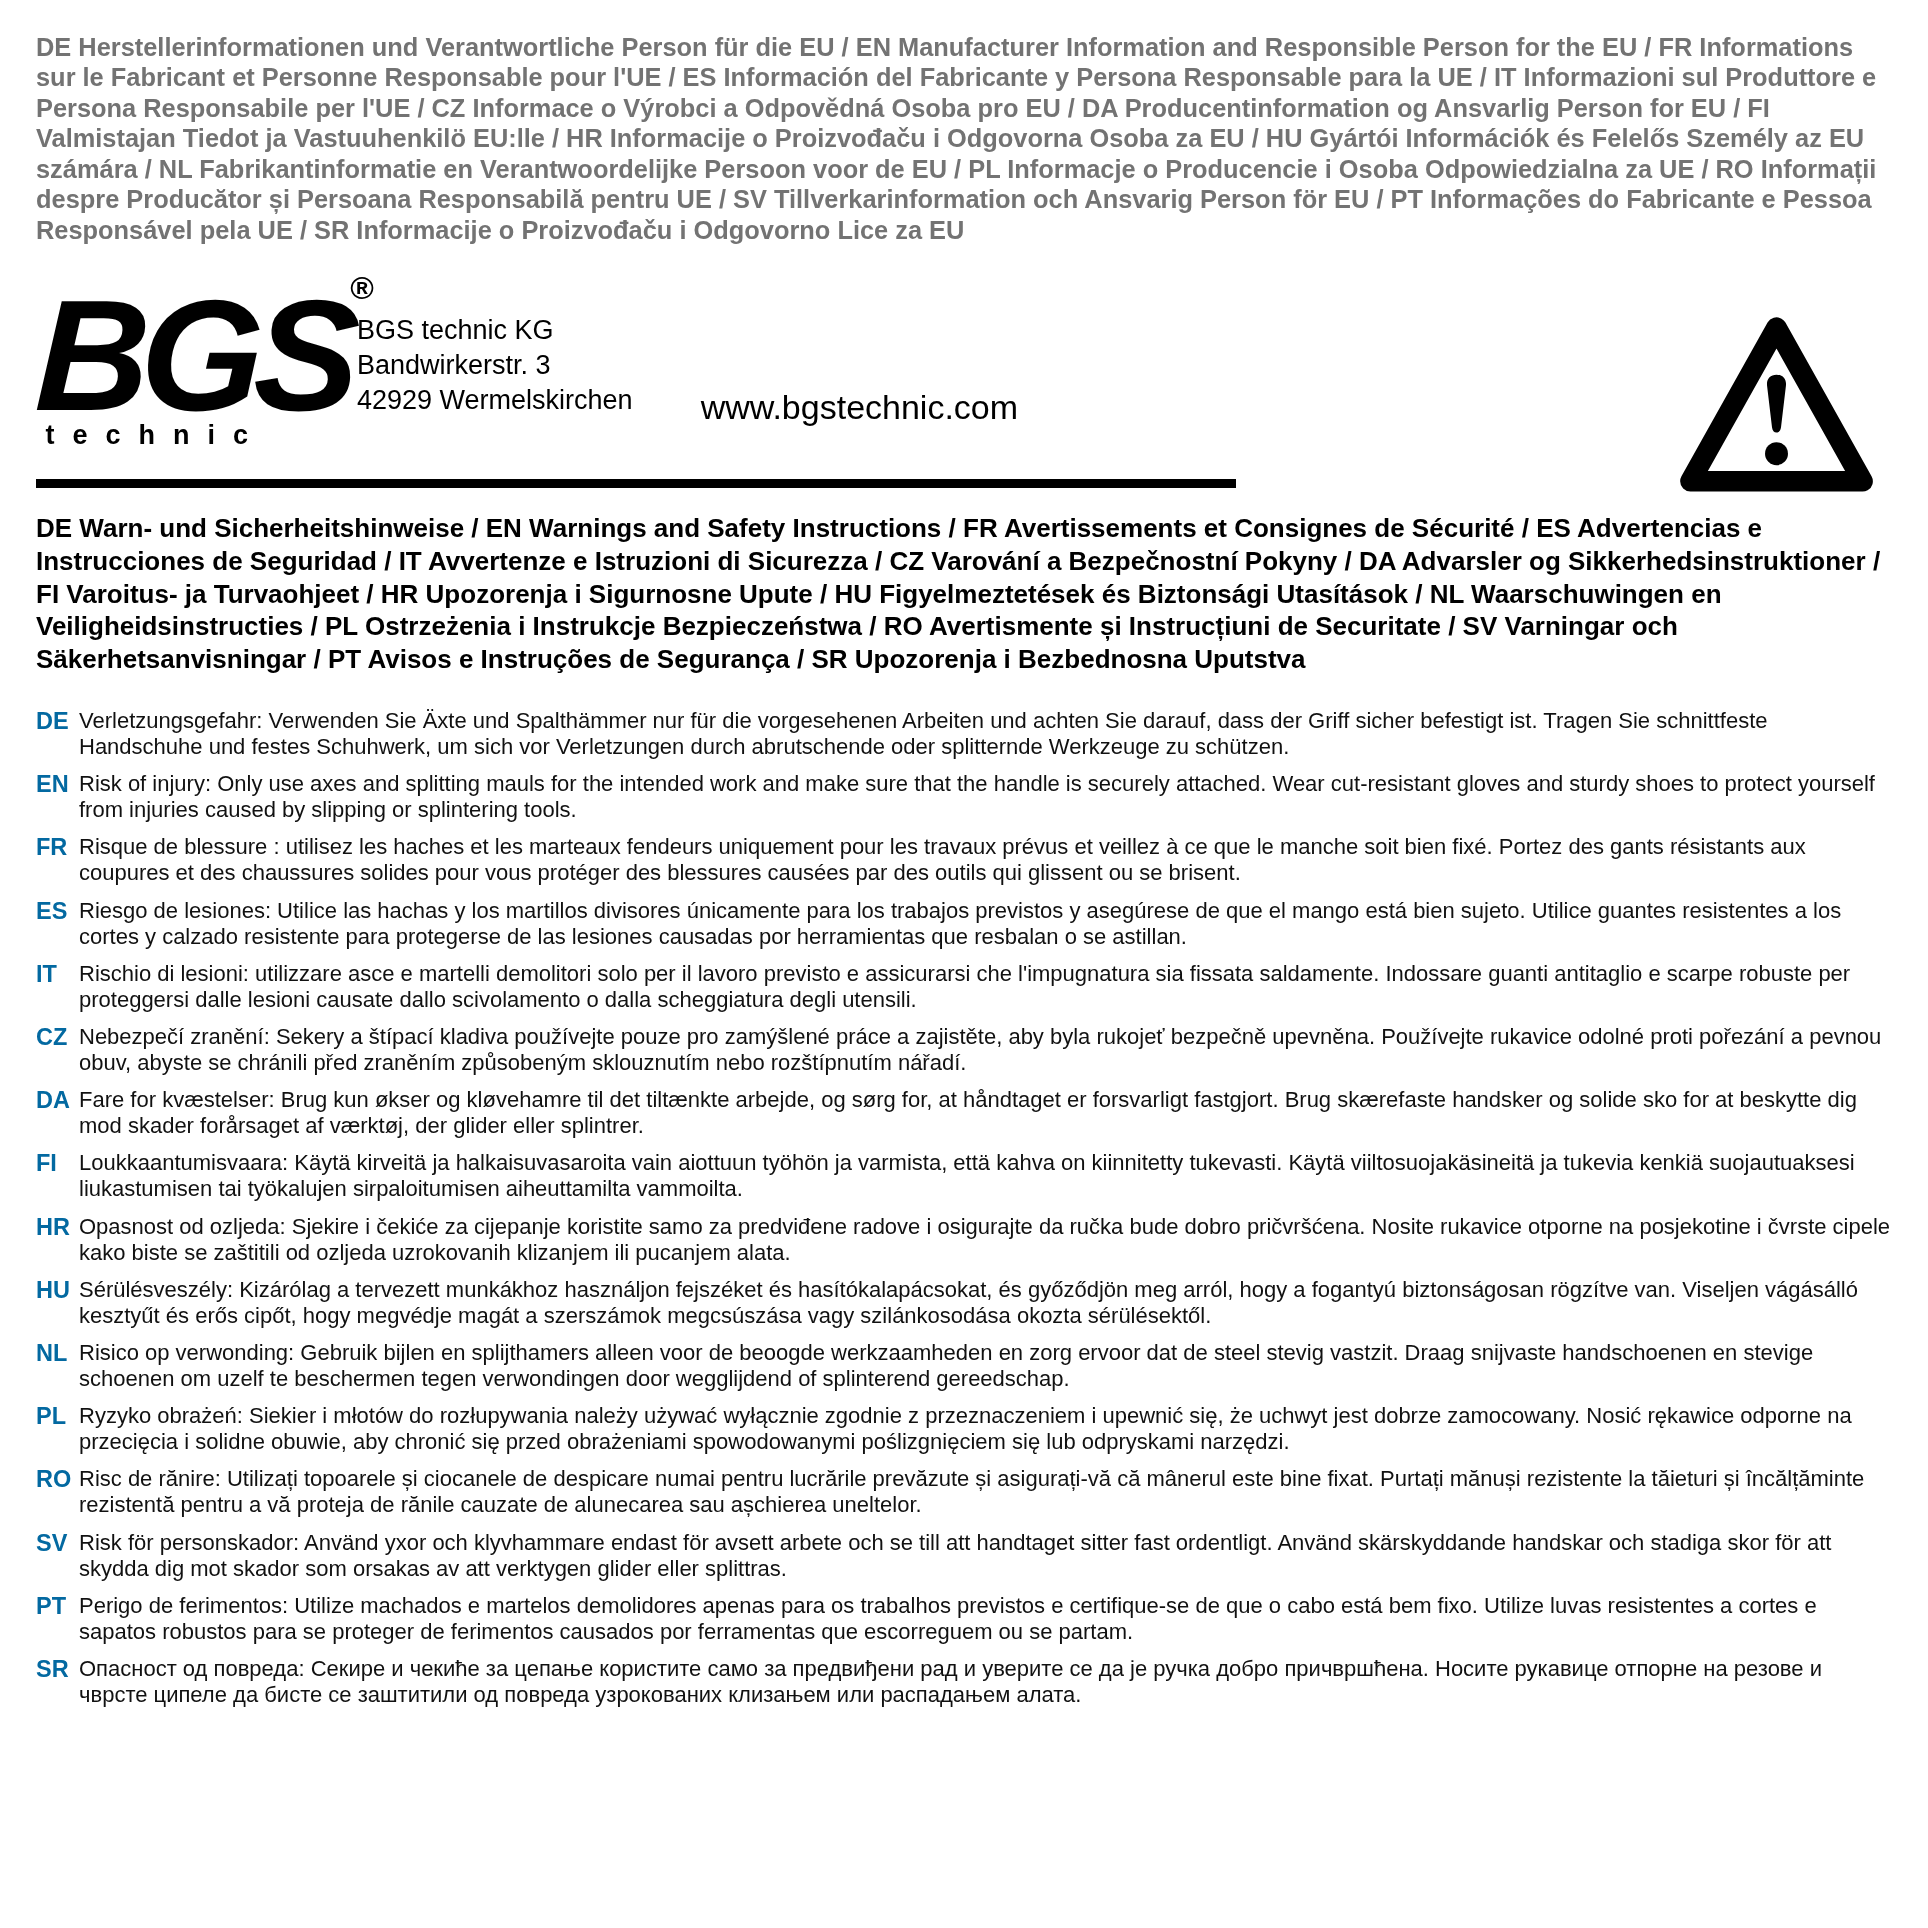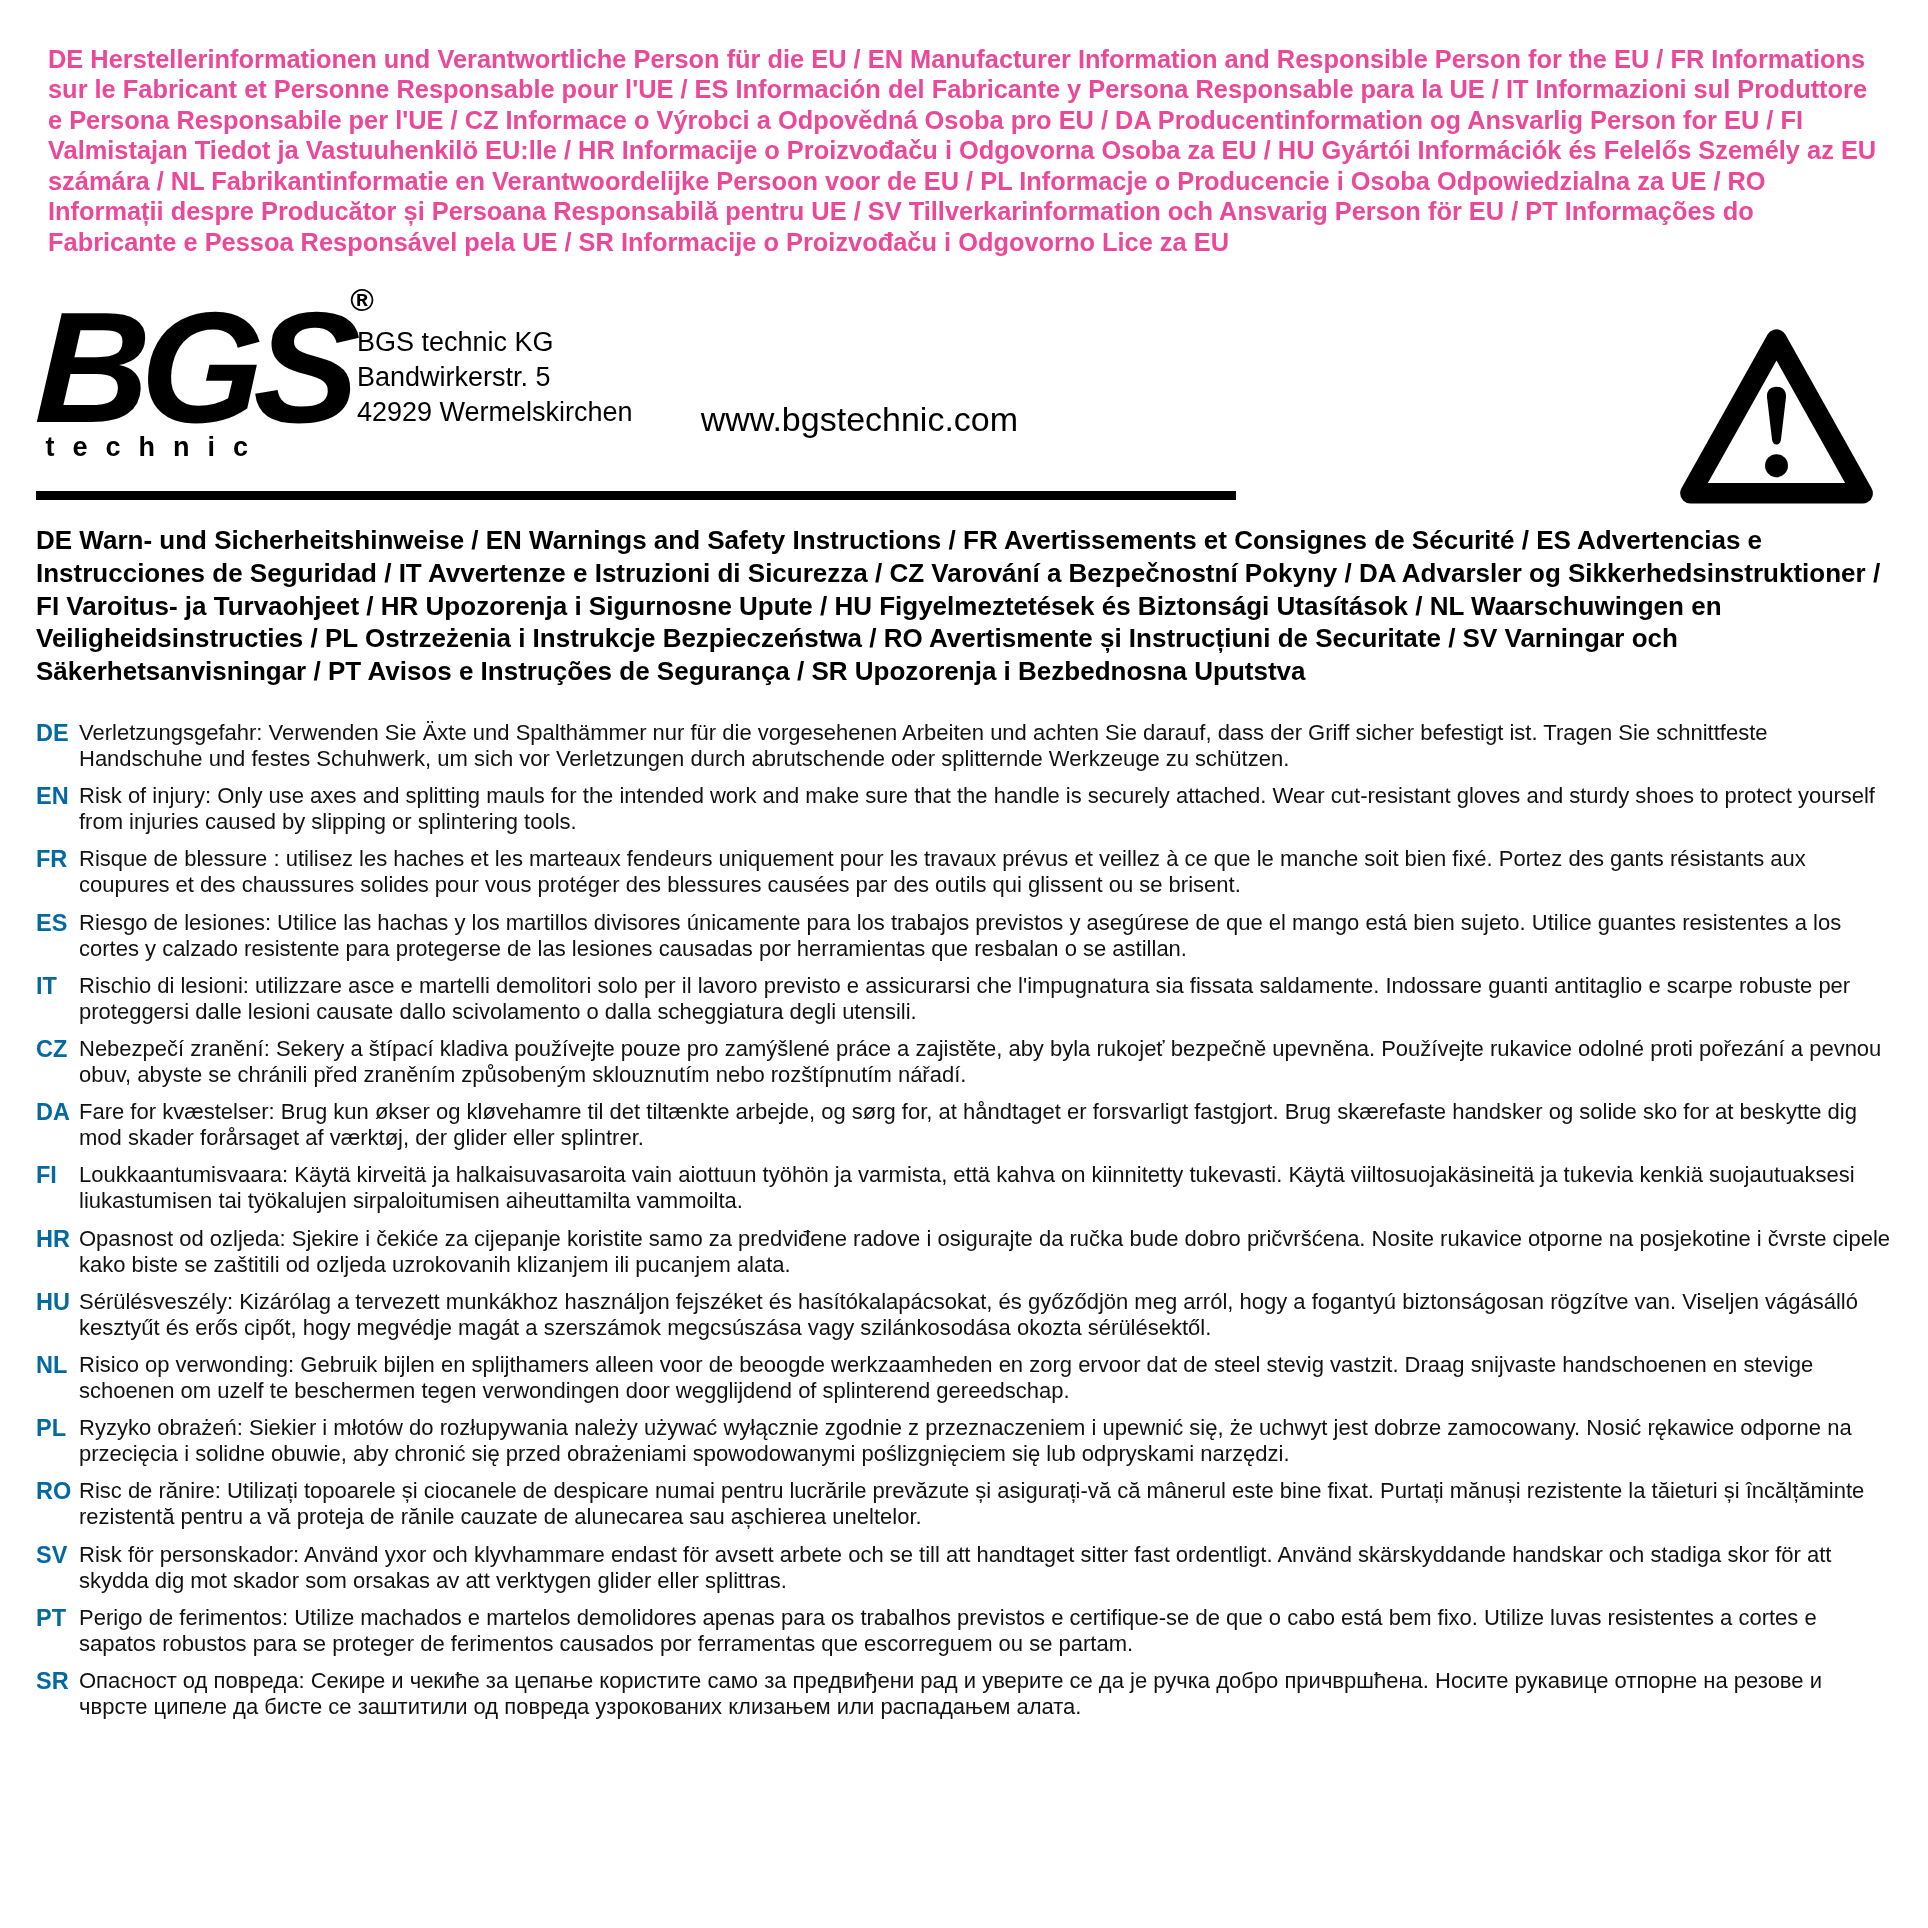--- a/index.html
+++ b/index.html
@@ -12,25 +12,25 @@
     width: 1928px;
     height: 1928px;
     box-sizing: border-box;
     background: #ffffff;
     color: #000000;
     padding: 32px 36px 0 36px;
     font-family: "Liberation Sans", sans-serif;
     overflow: hidden;
   }
   .mfr-heading {
-    margin: 12px;
+    margin: 0;
     font-weight: bold;
     font-size: 25.4px;
     line-height: 1.2;
-    color: #ec4899;
+    color: #737373;
   }
   .company-row {
     display: flex;
     align-items: flex-start;
     margin-top: 24.5px;
     height: 198px;
   }
   .logo {
     width: 241px;
     flex: 0 0 auto;
@@ -130,21 +130,21 @@
 
     <div class="logo">
       <div class="logo-main">
         <span class="logo-bgs">BGS</span><span class="logo-reg">®</span>
       </div>
       <div class="logo-sub">technic</div>
     </div>
 
     <div class="address">
       <div>BGS technic KG</div>
-      <div>Bandwirkerstr. 5</div>
+      <div>Bandwirkerstr. 3</div>
       <div>42929 Wermelskirchen</div>
     </div>
 
 
     <div class="website">www.bgstechnic.com</div>
 
     <svg class="warning-triangle" width="205" height="185" viewBox="0 0 100 90" aria-hidden="true">
       <path d="M50 7 L92 82 L8 82 Z" fill="none" stroke="#000" stroke-width="10" stroke-linejoin="round"></path>
       <path d="M50 30 c3.2 0 5 2.2 4.6 5.4 l-2.4 20.2 c-0.2 1.6 -1 2.6 -2.2 2.6 c-1.2 0 -2 -1 -2.2 -2.6 l-2.4 -20.2 C45 32.2 46.8 30 50 30 Z" fill="#000"></path>
       <circle cx="50" cy="68.5" r="5.6" fill="#000"></circle>

